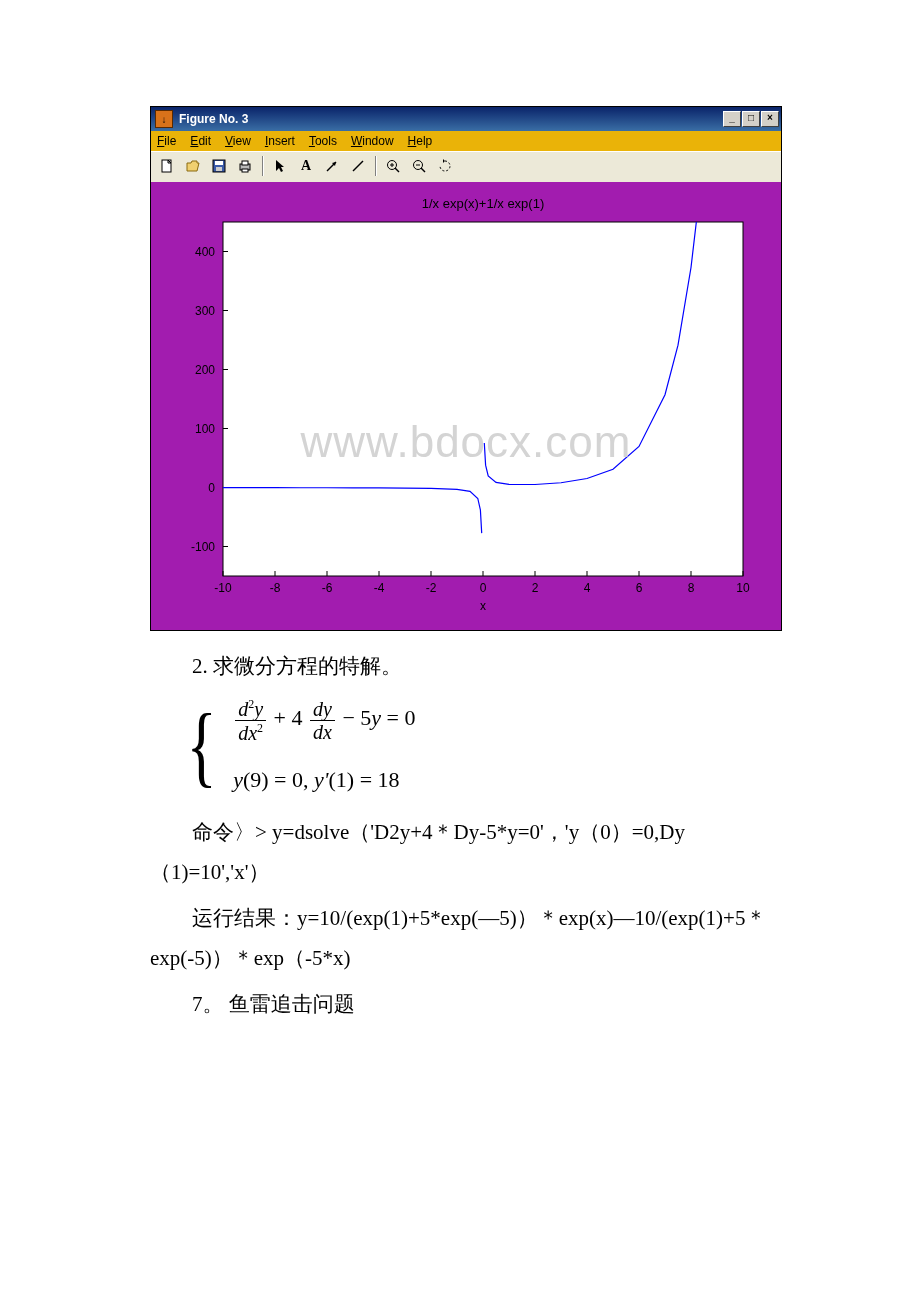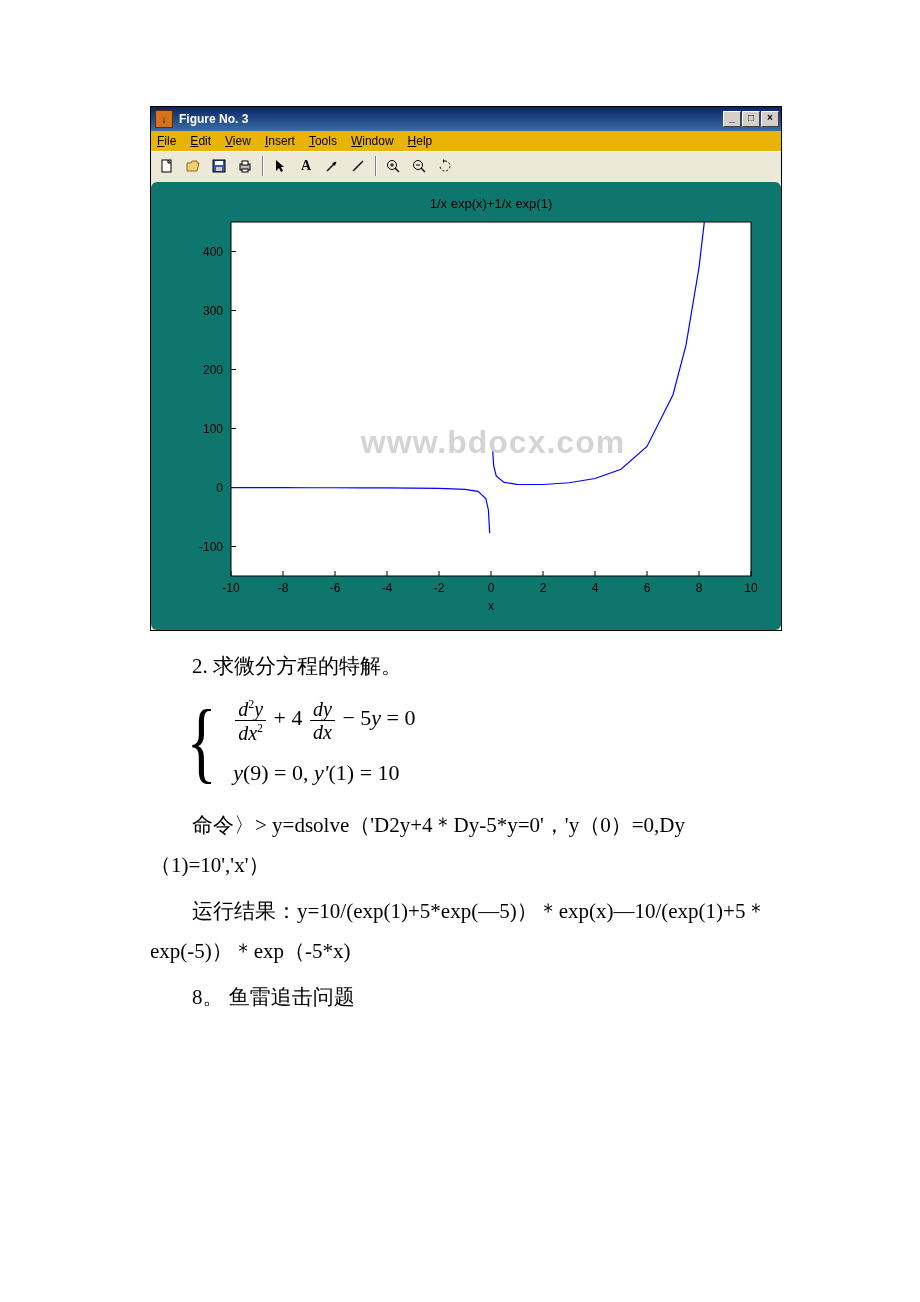--- a/index.html
+++ b/index.html
@@ -96,36 +96,34 @@
     color: #000;
     cursor: pointer;
   }
   .tsep {
     width: 1px; height: 20px;
     background: #808080;
     margin: 0 3px;
     box-shadow: 1px 0 0 #fff;
   }
   .plotarea {
-    background: #0f766e;
-    padding: 10px 10px 14px 10px;
-    border-radius: 6px;
+    background: #a21caf;
+    padding: 10px 10px 14px 2px;
   }
   .watermark {
     position: absolute;
     left: 50%;
     top: 58%;
     transform: translate(-50%, -50%);
     font-family: Arial, sans-serif;
-    font-size: 32px;
+    font-size: 44px;
     color: #d4d4d4;
     letter-spacing: 1px;
     pointer-events: none;
-    font-weight: 700;
-    margin-left: 27px;
+    font-weight: 400;
   }
   svg { display: block; }
   .math {
     font-family: "Times New Roman", serif;
     font-style: italic;
     margin: 10px 0 20px 30px;
   }
   .math-wrap {
     display: flex;
     align-items: center;
@@ -133,21 +131,21 @@
   .brace {
     font-size: 90px;
     font-style: normal;
     line-height: 0.9;
     margin-right: 10px;
     transform: scaleX(0.7);
   }
   .eqcol {
     display: flex;
     flex-direction: column;
-    gap: 17px;
+    gap: 24px;
     font-size: 22px;
   }
   .frac {
     display: inline-flex;
     flex-direction: column;
     align-items: center;
     vertical-align: middle;
     font-size: 20px;
     line-height: 1;
     margin: 0 2px;
@@ -317,22 +315,22 @@
               <span class="den">dx<span class="sup">2</span></span>
             </span>
           <span style="font-style:normal">+ 4</span>
           <span class="frac">
               <span class="num">dy</span>
               <span class="den">dx</span>
             </span>
           <span style="font-style:normal">− 5</span>y <span style="font-style:normal">= 0</span>
         </div>
         <div>
-          y<span style="font-style:normal">(9) = 0, </span>y'<span style="font-style:normal">(1) = 10</span>
+          y<span style="font-style:normal">(9) = 0, </span>y'<span style="font-style:normal">(1) = 18</span>
         </div>
       </div>
     </div>
   </div>
 
   <p class="para indent" style="text-indent:2em">命令〉&gt; y=dsolve（'D2y+4＊Dy-5*y=0'，'y（0）=0,Dy（1)=10','x'）</p>
   <p class="para indent">运行结果：y=10/(exp(1)+5*exp(—5)）＊exp(x)—10/(exp(1)+5＊exp(-5)）＊exp（-5*x)</p>
-  <p class="para indent">8。 鱼雷追击问题</p>
+  <p class="para indent">7。 鱼雷追击问题</p>
 </div>
 
 </body></html>

